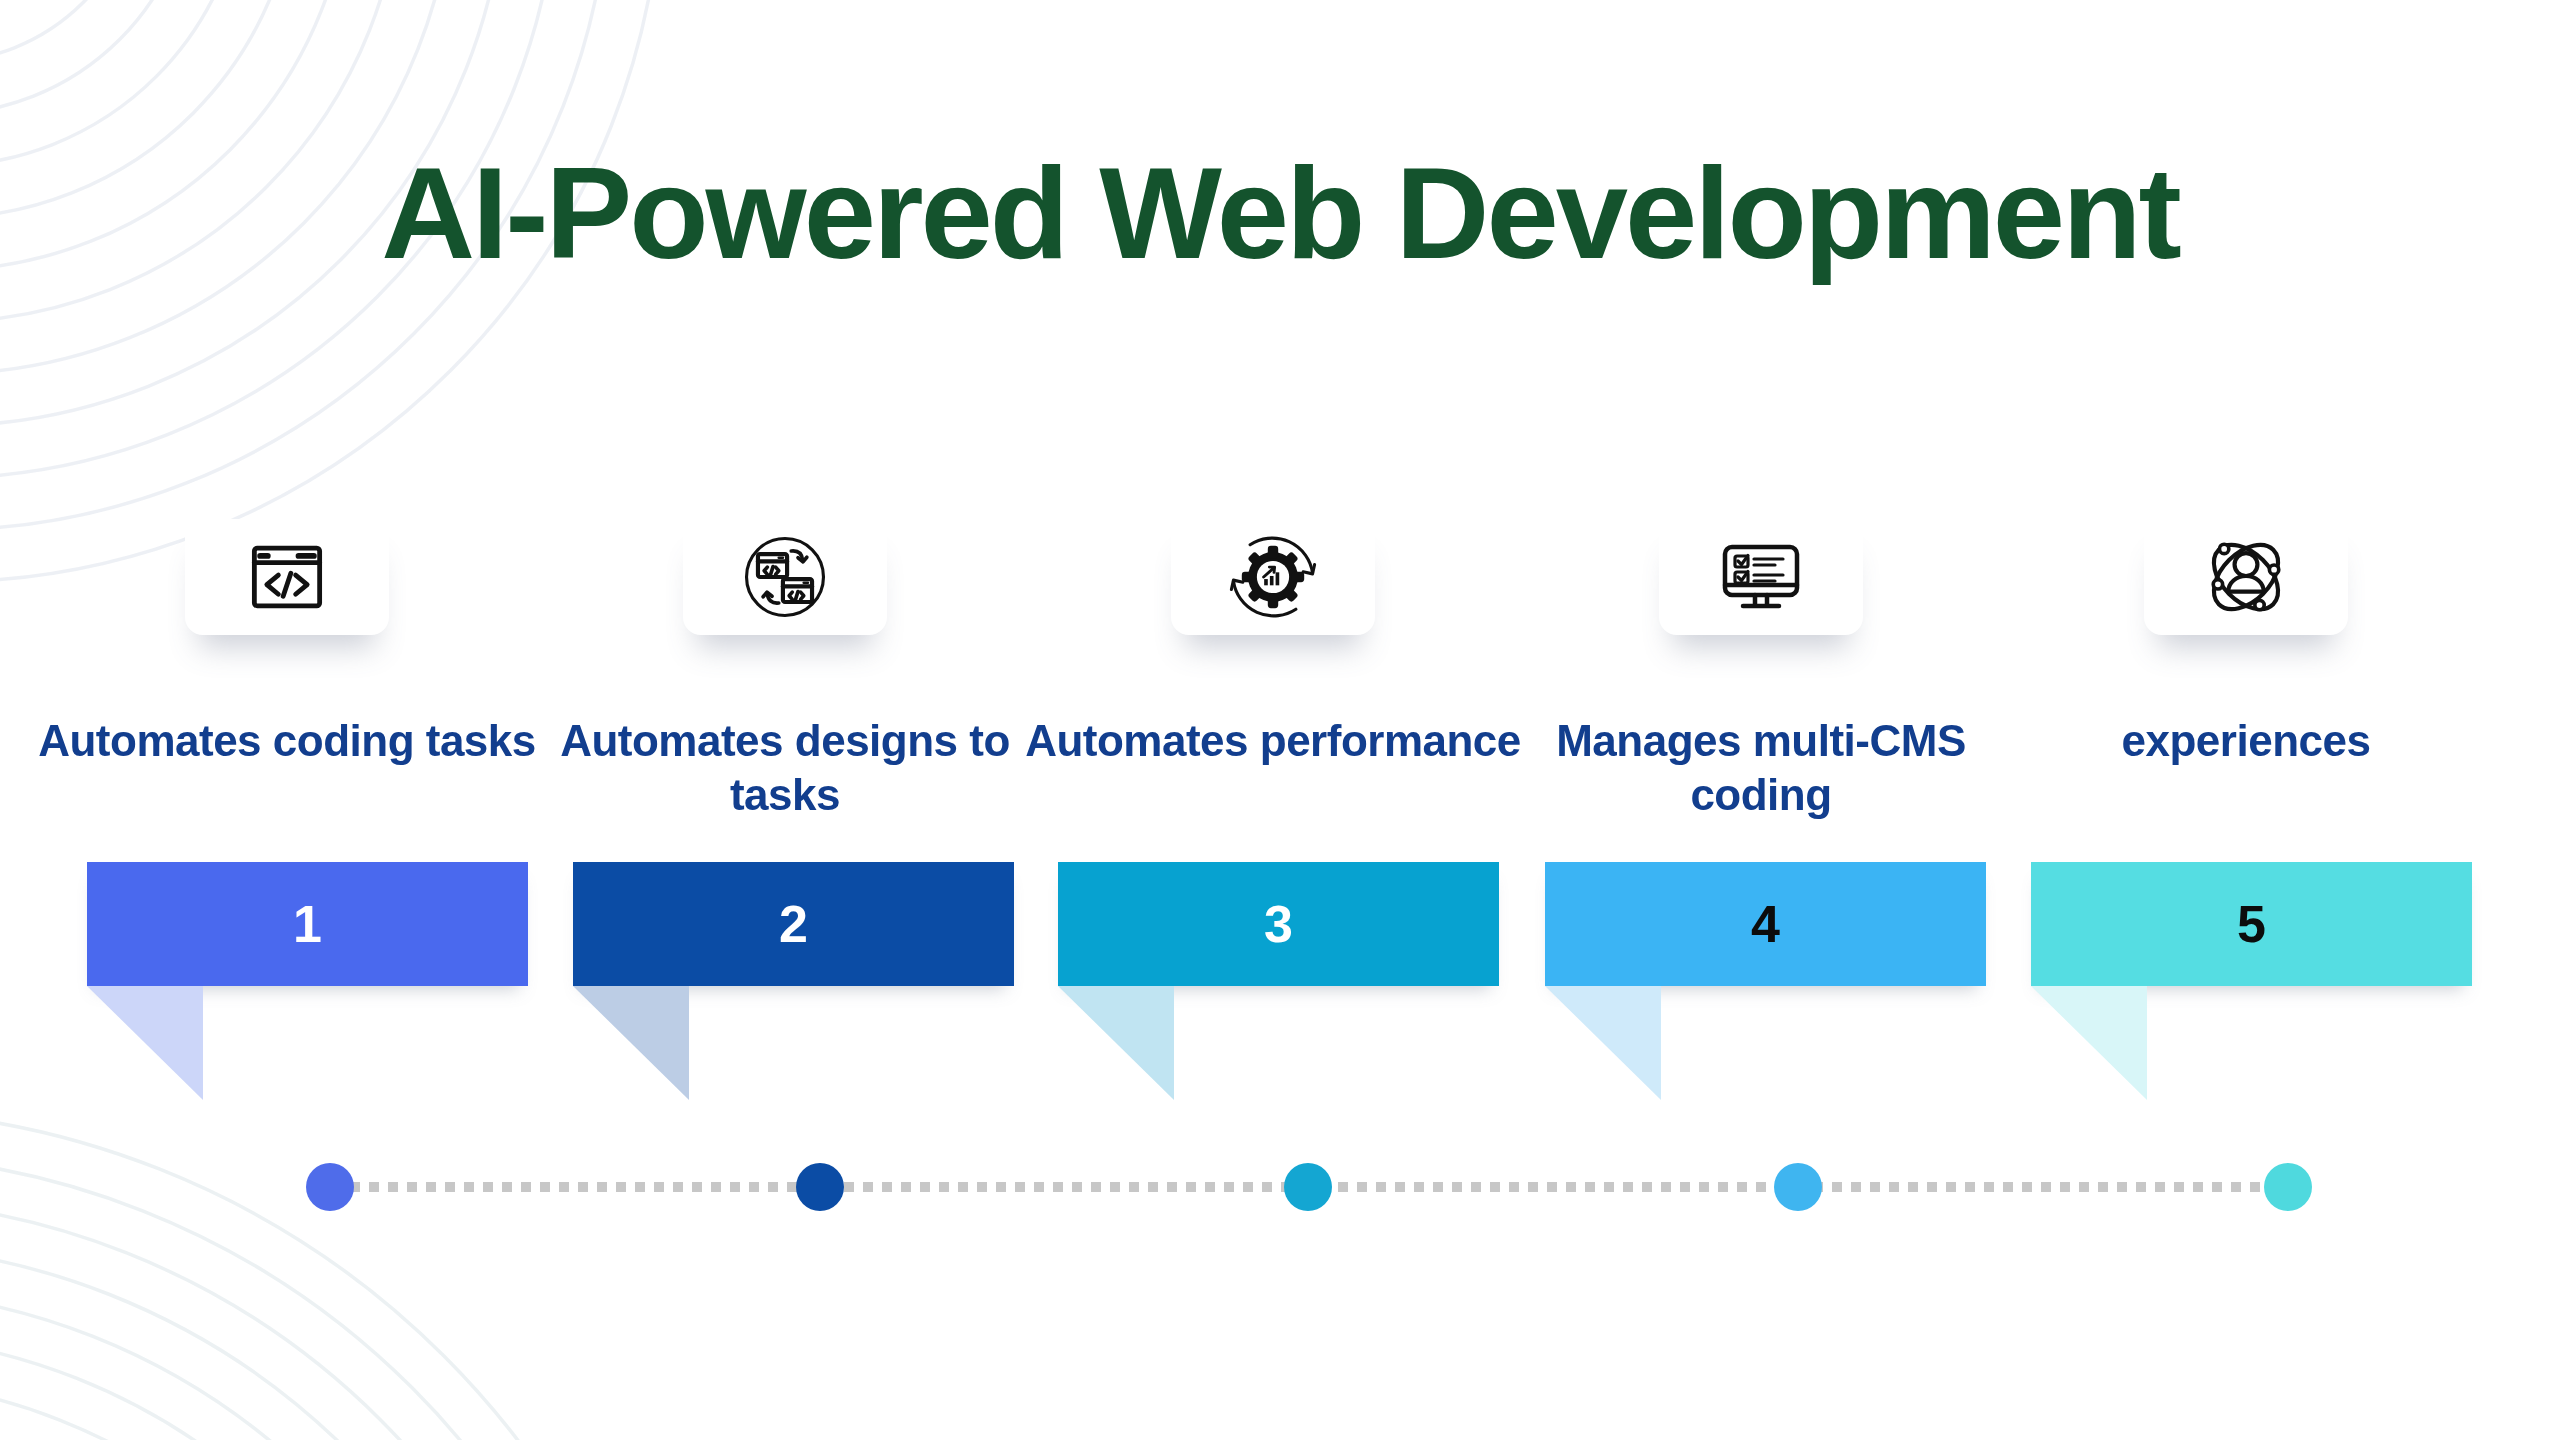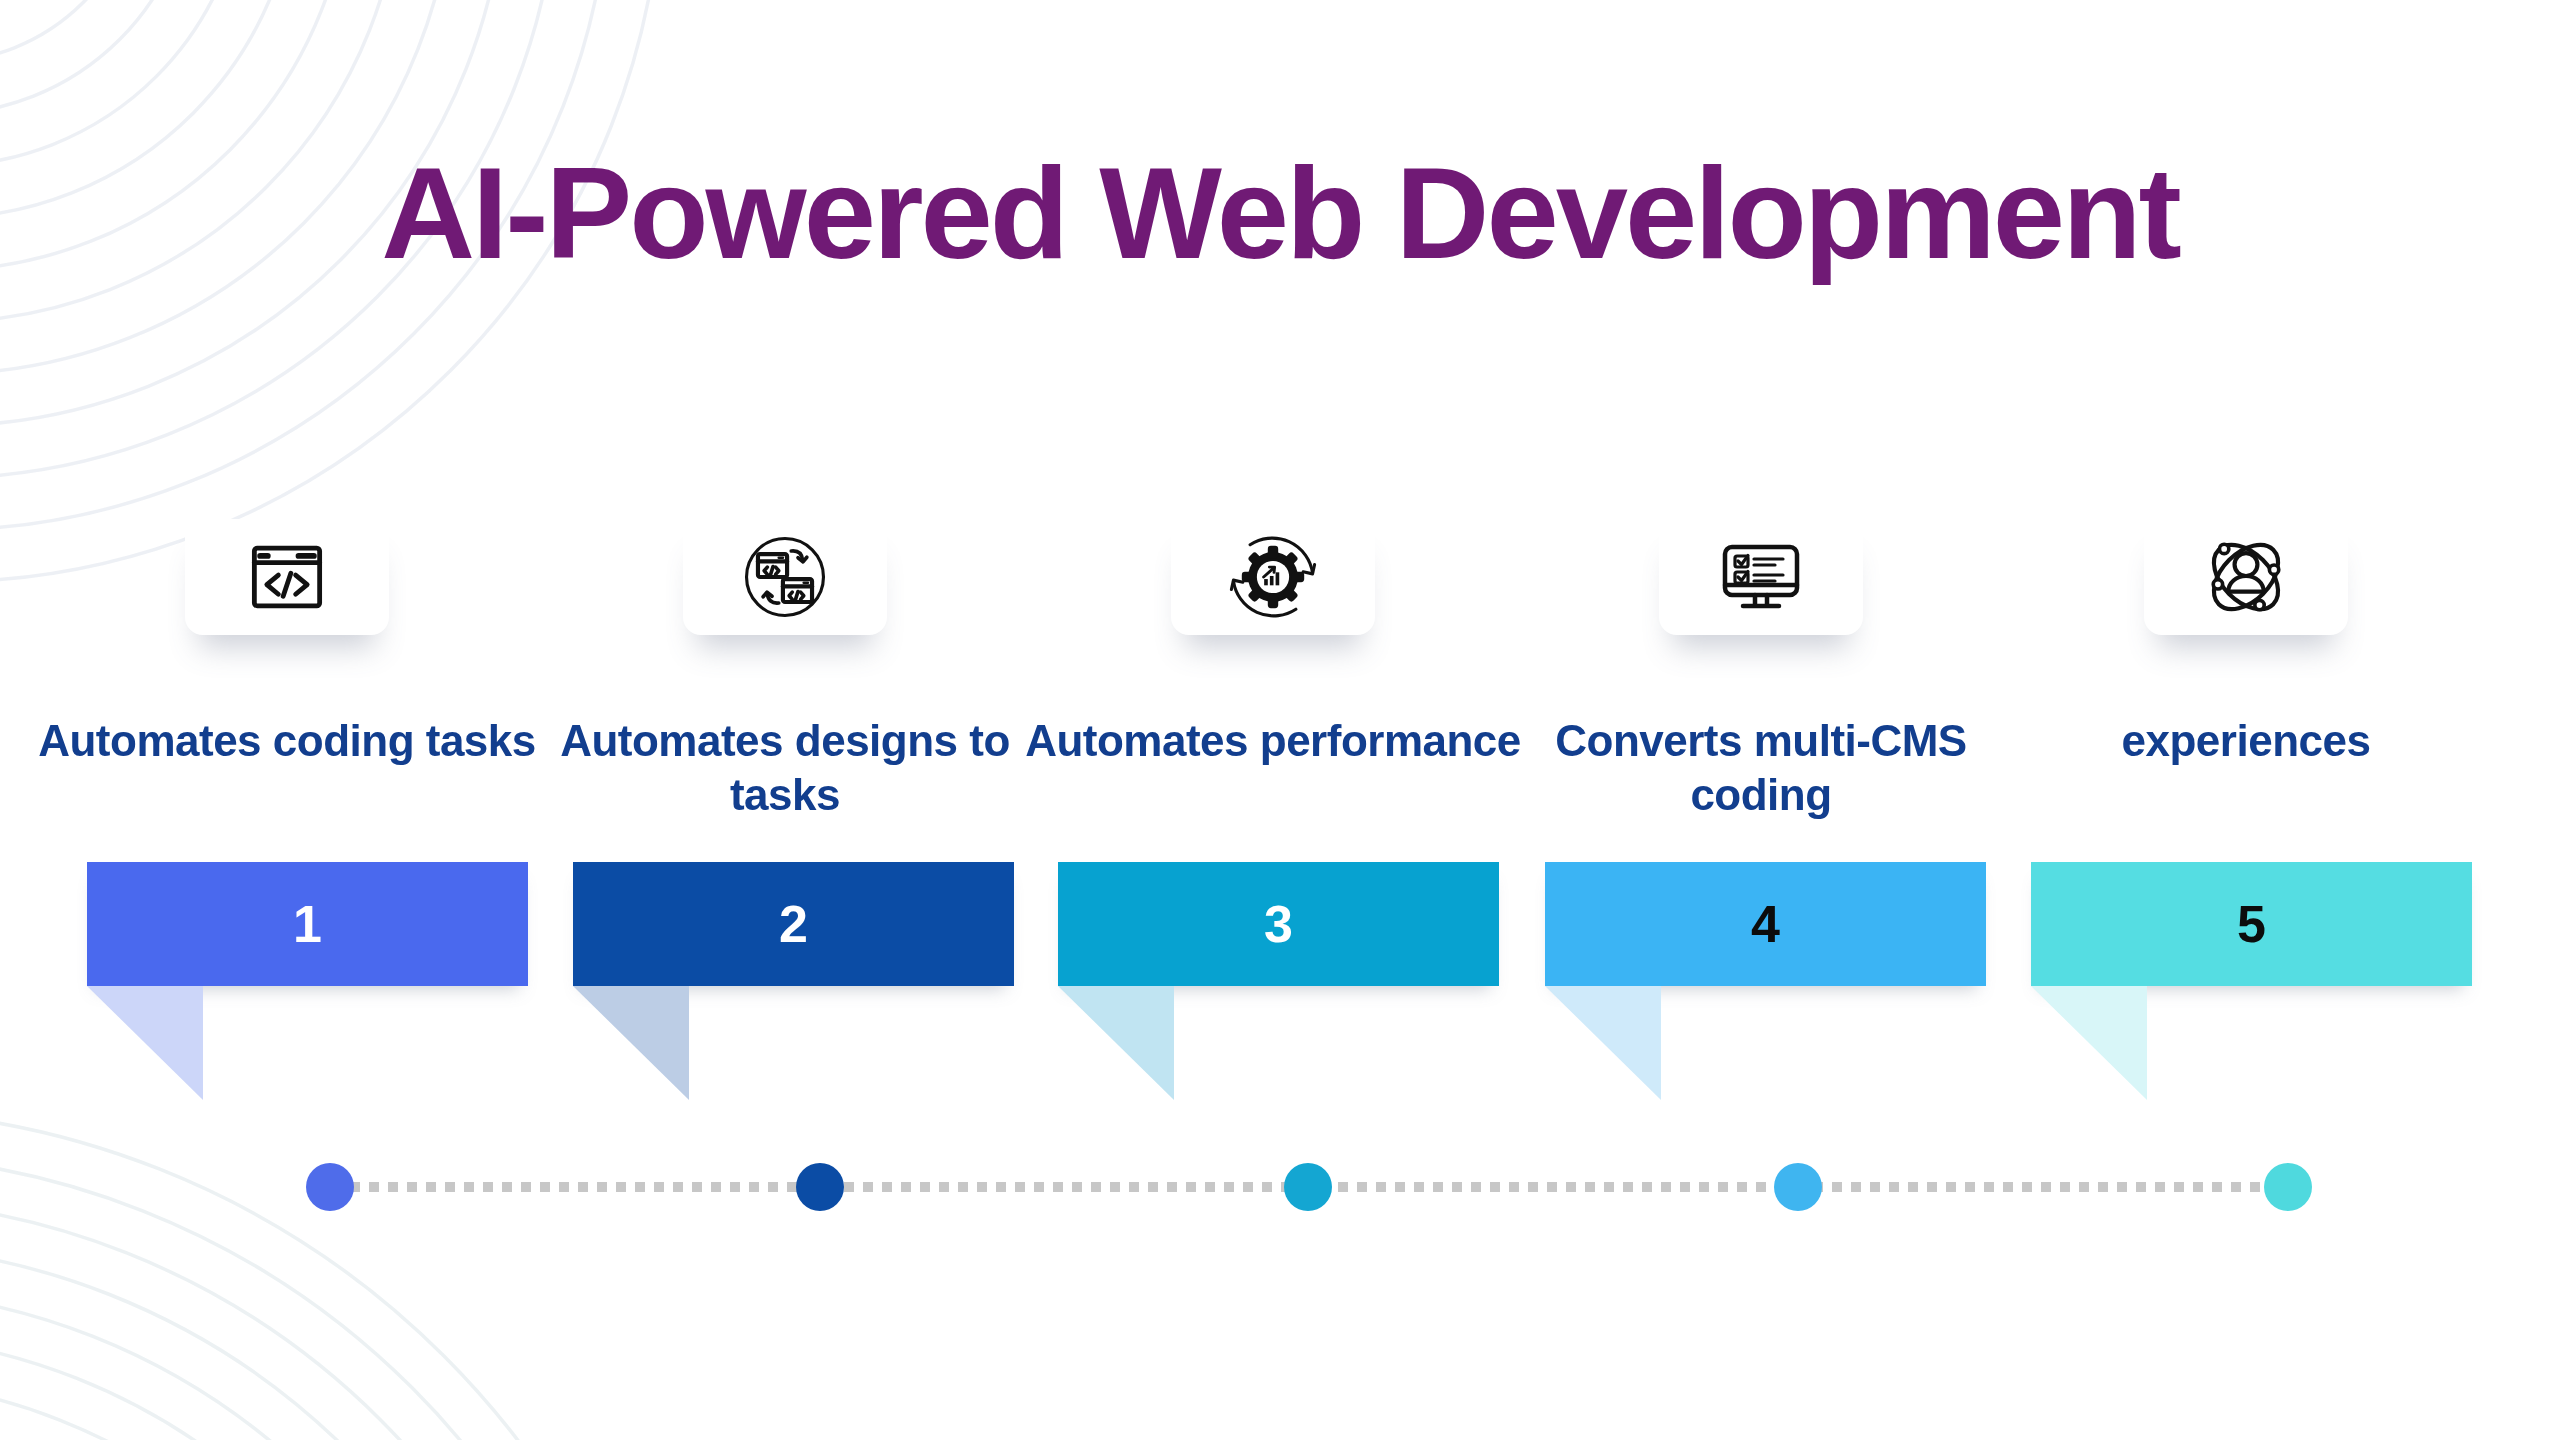--- a/index.html
+++ b/index.html
@@ -74,21 +74,21 @@
         <circle cx="-150" cy="1950" r="615"></circle>
       <circle cx="-150" cy="1950" r="660"></circle>
         <circle cx="-150" cy="1950" r="705"></circle>
       <circle cx="-150" cy="1950" r="750"></circle>
         <circle cx="-150" cy="1950" r="795"></circle>
       <circle cx="-150" cy="1950" r="840"></circle>
     </g>
   </svg>
 
   <div class="layer">
-    <h1 class="title" style="color: #701a75;">AI-Powered Web Development</h1>
+    <h1 class="title" style="color: #14532d;">AI-Powered Web Development</h1>
 
     <div class="col c0">
       <div class="icon-card">
         <svg width="96" height="96" viewBox="0 0 100 100">
           <g class="ink" stroke-width="5">
             <rect x="16" y="20" width="68" height="60" rx="3"></rect>
             <line x1="22" y1="28" x2="30" y2="28" stroke-width="6"></line>
             <line x1="62" y1="28" x2="78" y2="28" stroke-width="6"></line>
             <line x1="16" y1="35" x2="84" y2="35"></line>
             <polyline points="41,48 29,58 41,68"></polyline>
@@ -200,21 +200,21 @@
             <line x1="43" y1="32" x2="72" y2="32"></line>
             <line x1="43" y1="38" x2="64" y2="38"></line>
             <rect x="24" y="45" width="13" height="11" rx="2"></rect>
             <polyline points="27,50 30.5,53.5 37,44.5"></polyline>
             <line x1="43" y1="48" x2="72" y2="48"></line>
             <line x1="43" y1="54" x2="64" y2="54"></line>
           </g>
         </svg>
       </div>
       <div class="step-label" style="color: rgb(18, 62, 142);">
-        <span>Converts multi-CMS</span>
+        <span>Manages multi-CMS</span>
         <span>coding</span>
       </div>
       <div class="banner" style="background: rgb(59, 180, 244);">
         <span style="color: rgb(12, 12, 12);">4</span>
       </div>
       <div class="tail" style="background: rgb(207, 234, 250);"></div>
       <div class="dot" style="background: rgb(63, 181, 240);"></div>
     </div>
 
     <div class="col c4">

